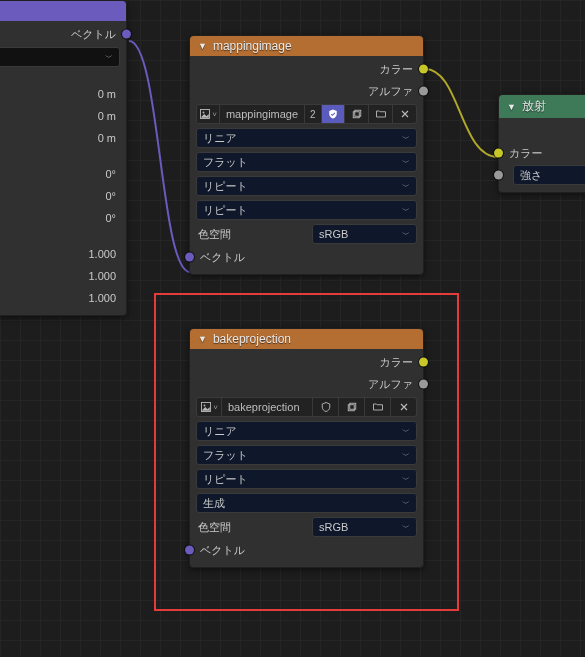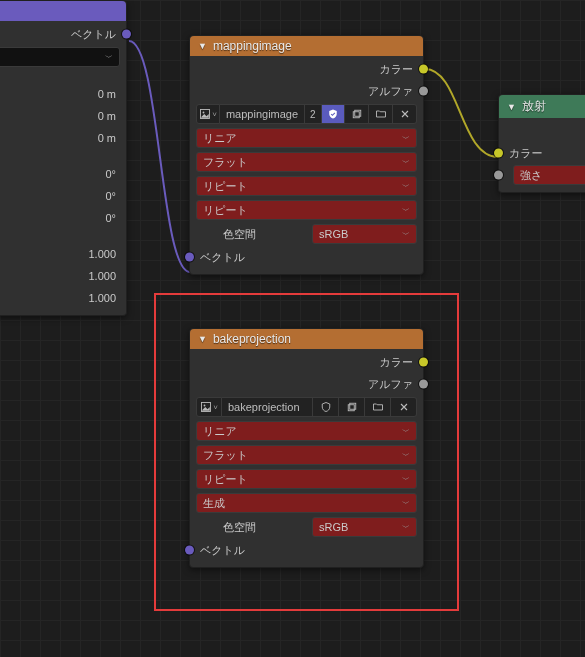--- a/index.html
+++ b/index.html
@@ -66,35 +66,35 @@
 
   .proprow {
     display: flex;
     align-items: center;
     height: 24px;
     padding: 0 6px;
     gap: 4px;
   }
   .dropdown {
     flex: 1;
-    background: #7f1d1d;
+    background: #0f172a;
     border: 1px solid #3a3a3a;
     border-radius: 3px;
     height: 20px;
     display: flex;
     align-items: center;
     padding: 0 6px;
     position: relative;
     color: #cacaca;
   }
   .dropdown .chev {
     position: absolute; right: 6px; top: 50%; transform: translateY(-50%);
     font-size: 8px; color: #999;
   }
-  .kv-label { color: #cacaca; min-width: 60px; padding-left: 2px; text-align: right; }
+  .kv-label { color: #cacaca; min-width: 60px; padding-left: 2px; }
 
   .imgbar {
     display: flex;
     align-items: center;
     height: 24px;
     padding: 0 6px;
     gap: 0;
   }
   .imgbar .seg {
     background: #222;

